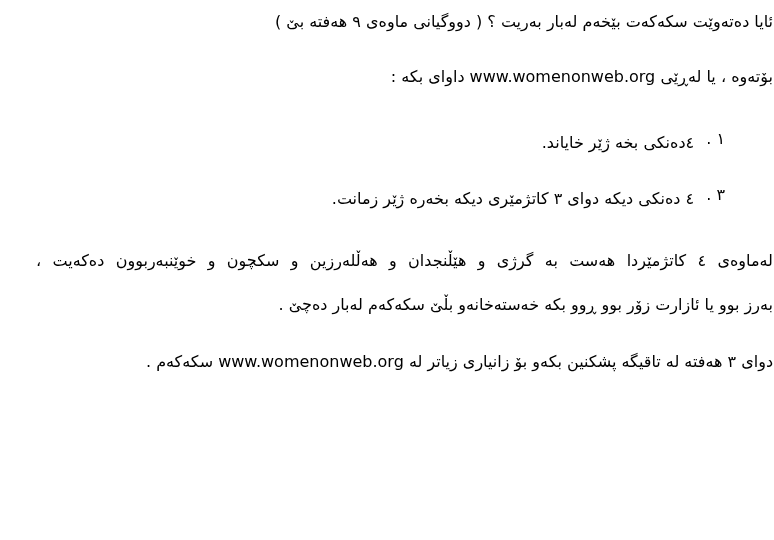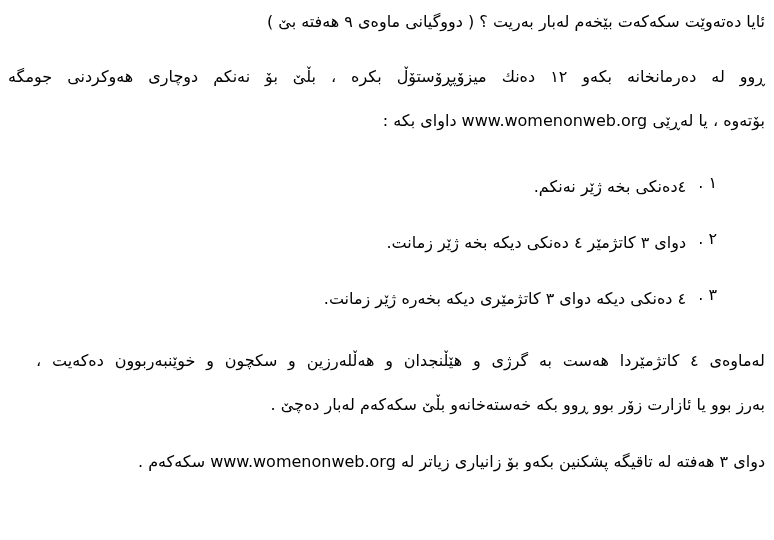--- a/index.html
+++ b/index.html
@@ -10,21 +10,21 @@
   body {
     width: 774px;
     height: 540px;
     overflow: hidden;
   }
   .page {
     direction: rtl;
     box-sizing: border-box;
     width: 774px;
     height: 540px;
-    padding: 0 9px 0 8px;
+    padding: 0 1px 0 8px;
     font-family: "DejaVu Sans", sans-serif;
     font-size: 16px;
     color: #000000;
     background: #ffffff;
   }
   .line {
     line-height: 44px;
     white-space: nowrap;
     text-align: right;
   }
@@ -62,36 +62,31 @@
   }
 </style>
 </head>
 <body>
 
 <div class="page">
 
   <div class="line title">ئایا دەتەوێت سکەکەت بێخەم لەبار بەریت ؟ ( دووگیانی ماوەی ٩ هەفتە بێ )</div>
 
   <div class="para-intro">
-    <div class="line stretch">ڕوو لە دەرمانخانە بکەو ١٢ دەنك میزۆپڕۆستۆڵ بکرە ، بڵێ بۆ نەنکم دوچاری هەوکردنی جومگە</div>
     <div class="line">
       <span>بۆتەوە ، یا لەڕێی</span>
       <span class="url">www.womenonweb.org</span>
       <span>داوای بکە :</span>
     </div>
   </div>
 
   <div class="list">
     <div class="line list-item">
       <span class="marker">١ .</span>
-      <span>٤دەنکی بخە ژێر نەنکم.</span>
-    </div>
-    <div class="line list-item">
-      <span class="marker">٢ .</span>
-      <span>دوای ٣ کاتژمێر ٤ دەنکی دیکە بخە ژێر زمانت.</span>
+      <span>٤دەنکی بخە ژێر خایاند.</span>
     </div>
     <div class="line list-item">
       <span class="marker">٣ .</span>
       <span>٤ دەنکی دیکە دوای ٣ کاتژمێری دیکە بخەرە ژێر زمانت.</span>
     </div>
   </div>
 
   <div class="symptoms">
     <div class="line stretch">لەماوەی ٤ کاتژمێردا هەست بە گرژی و هێڵنجدان و هەڵلەرزین و سکچون و خوێنبەربوون دەکەیت ،</div>
     <div class="line">بەرز بوو یا ئازارت زۆر بوو ڕوو بکە خەستەخانەو بڵێ سکەکەم لەبار دەچێ .</div>

